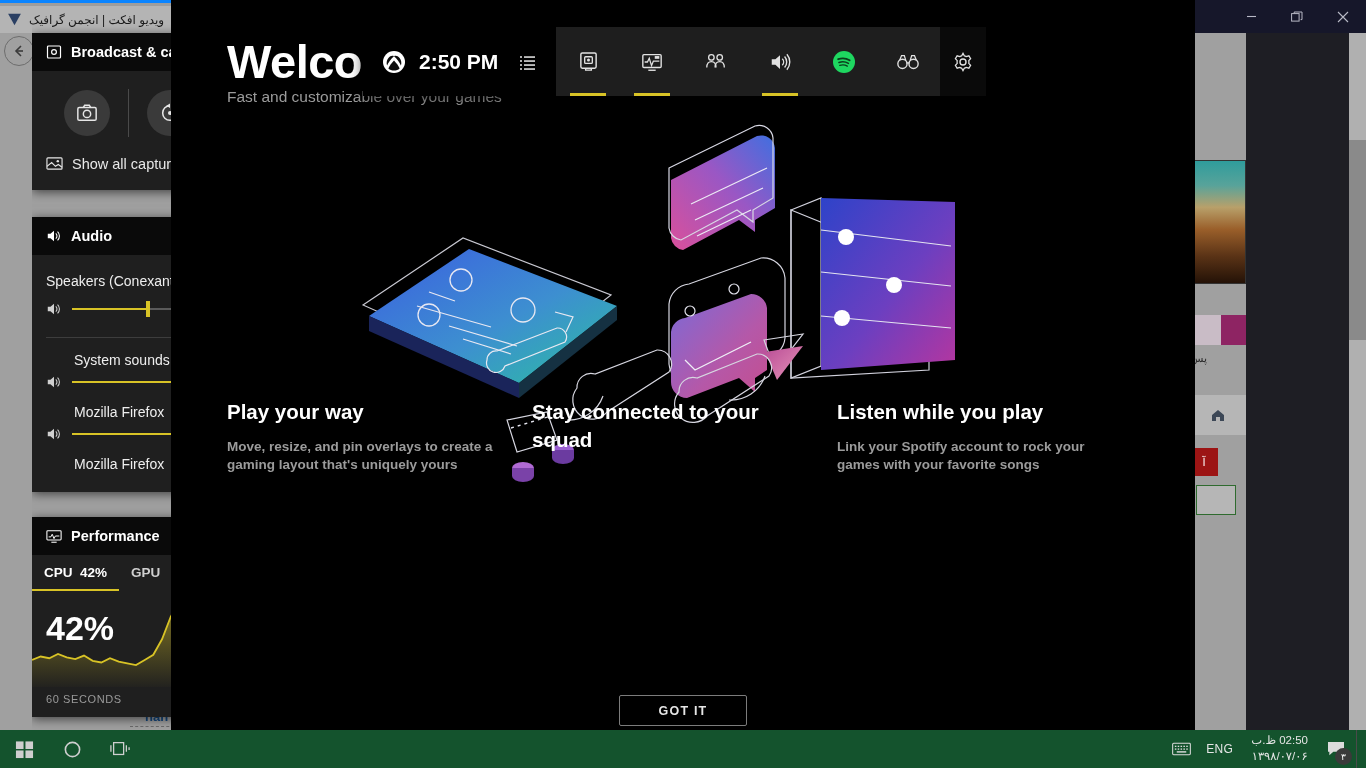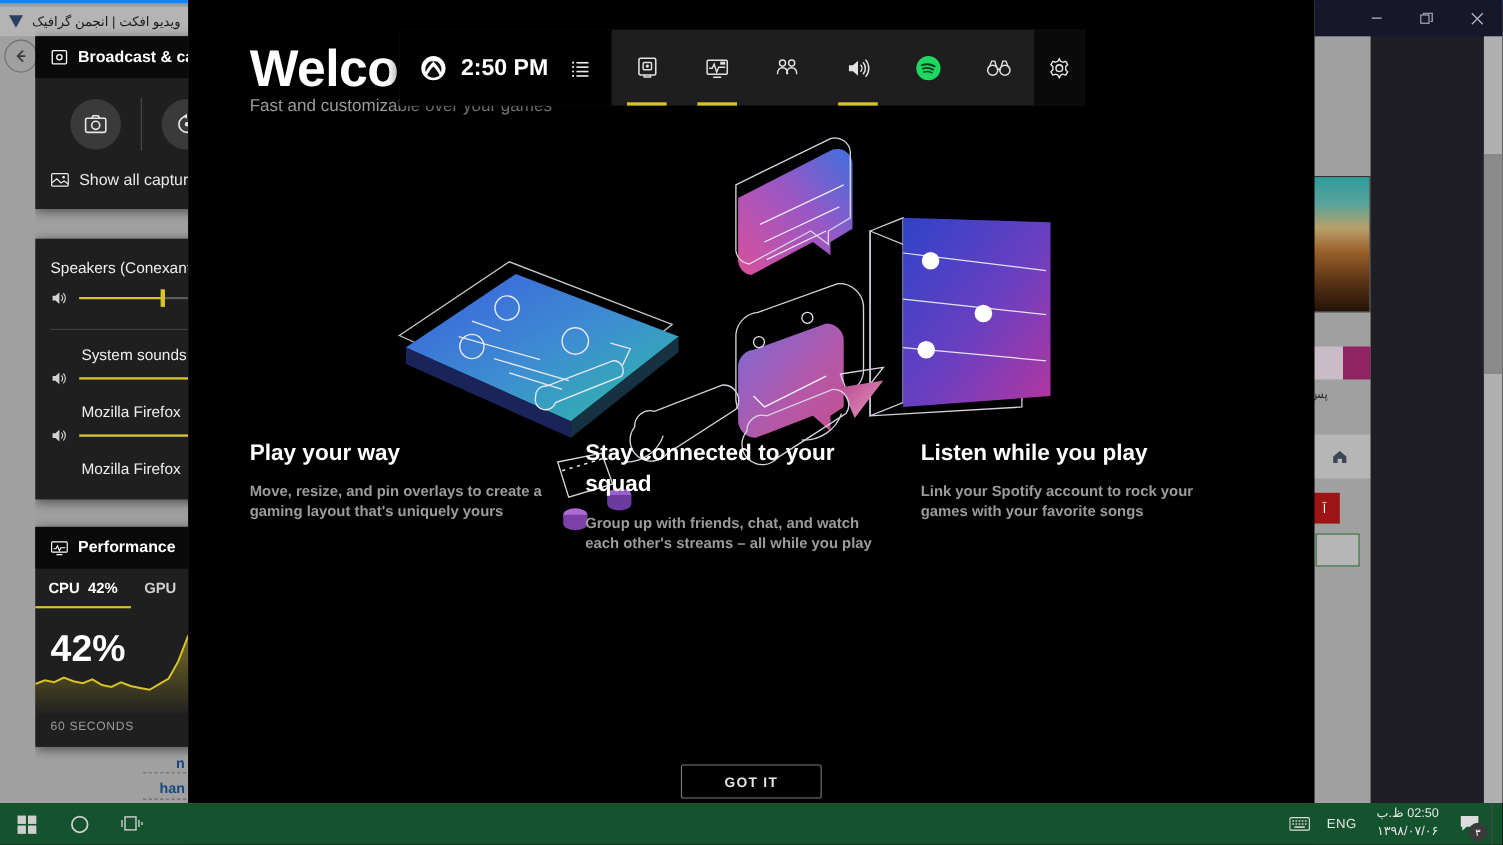--- a/index.html
+++ b/index.html
@@ -349,20 +349,28 @@
             <rect x="1" y="3" width="16" height="12" rx="1" stroke="#e8e8e8" stroke-width="1.2" fill="none"></rect>
             <path d="M1 12 L6 8 L10 12 L13 10 L17 13" stroke="#e8e8e8" stroke-width="1.2" fill="none"></path>
             <circle cx="12.5" cy="6.5" r="1.3" fill="#e8e8e8"></circle>
           </svg>
           <span>Show all captures</span>
         </div>
       </div>
     </div>
 
     <div class="widget" style="margin-top:27px;">
+      <div class="widget-head">
+        <svg width="16" height="16" viewBox="0 0 18 18">
+          <path d="M2 6.5 H5 L9 3 V15 L5 11.5 H2 Z" fill="#fff"></path>
+          <path d="M11 6 A4 4 0 0 1 11 12" stroke="#fff" stroke-width="1.2" fill="none"></path>
+          <path d="M13 4 A7 7 0 0 1 13 14" stroke="#fff" stroke-width="1.2" fill="none"></path>
+        </svg>
+        <span>Audio</span>
+      </div>
       <div class="widget-body">
         <div class="dev-name">Speakers (Conexant SmartAudio HD)</div>
 
         <div class="slider-row">
           <svg width="16" height="16" viewBox="0 0 18 18">
             <path d="M2 6.5 H5 L9 3 V15 L5 11.5 H2 Z" fill="#d0d0d0"></path>
             <path d="M11 6 A4 4 0 0 1 11 12" stroke="#d0d0d0" stroke-width="1.2" fill="none"></path>
             <path d="M13 4 A7 7 0 0 1 13 14" stroke="#d0d0d0" stroke-width="1.2" fill="none"></path>
           </svg>
           <div class="slider-track">
@@ -523,21 +531,20 @@
       <path d="M161 348 L161 356 A11 6 0 0 0 183 356 L183 348" fill="#7a42a8"></path>
     </svg>
 
     <div class="features">
       <div class="feature">
         <h3>Play your way</h3>
         <p>Move, resize, and pin overlays to create a gaming layout that's uniquely yours</p>
       </div>
       <div class="feature">
         <h3>Stay connected to your squad</h3>
-        <p>Group up with friends, chat, and watch each other's streams – all while you play</p>
       </div>
       <div class="feature">
         <h3>Listen while you play</h3>
         <p>Link your Spotify account to rock your games with your favorite songs</p>
       </div>
     </div>
 
     <div class="gotit">GOT IT</div>
   </div>
 

